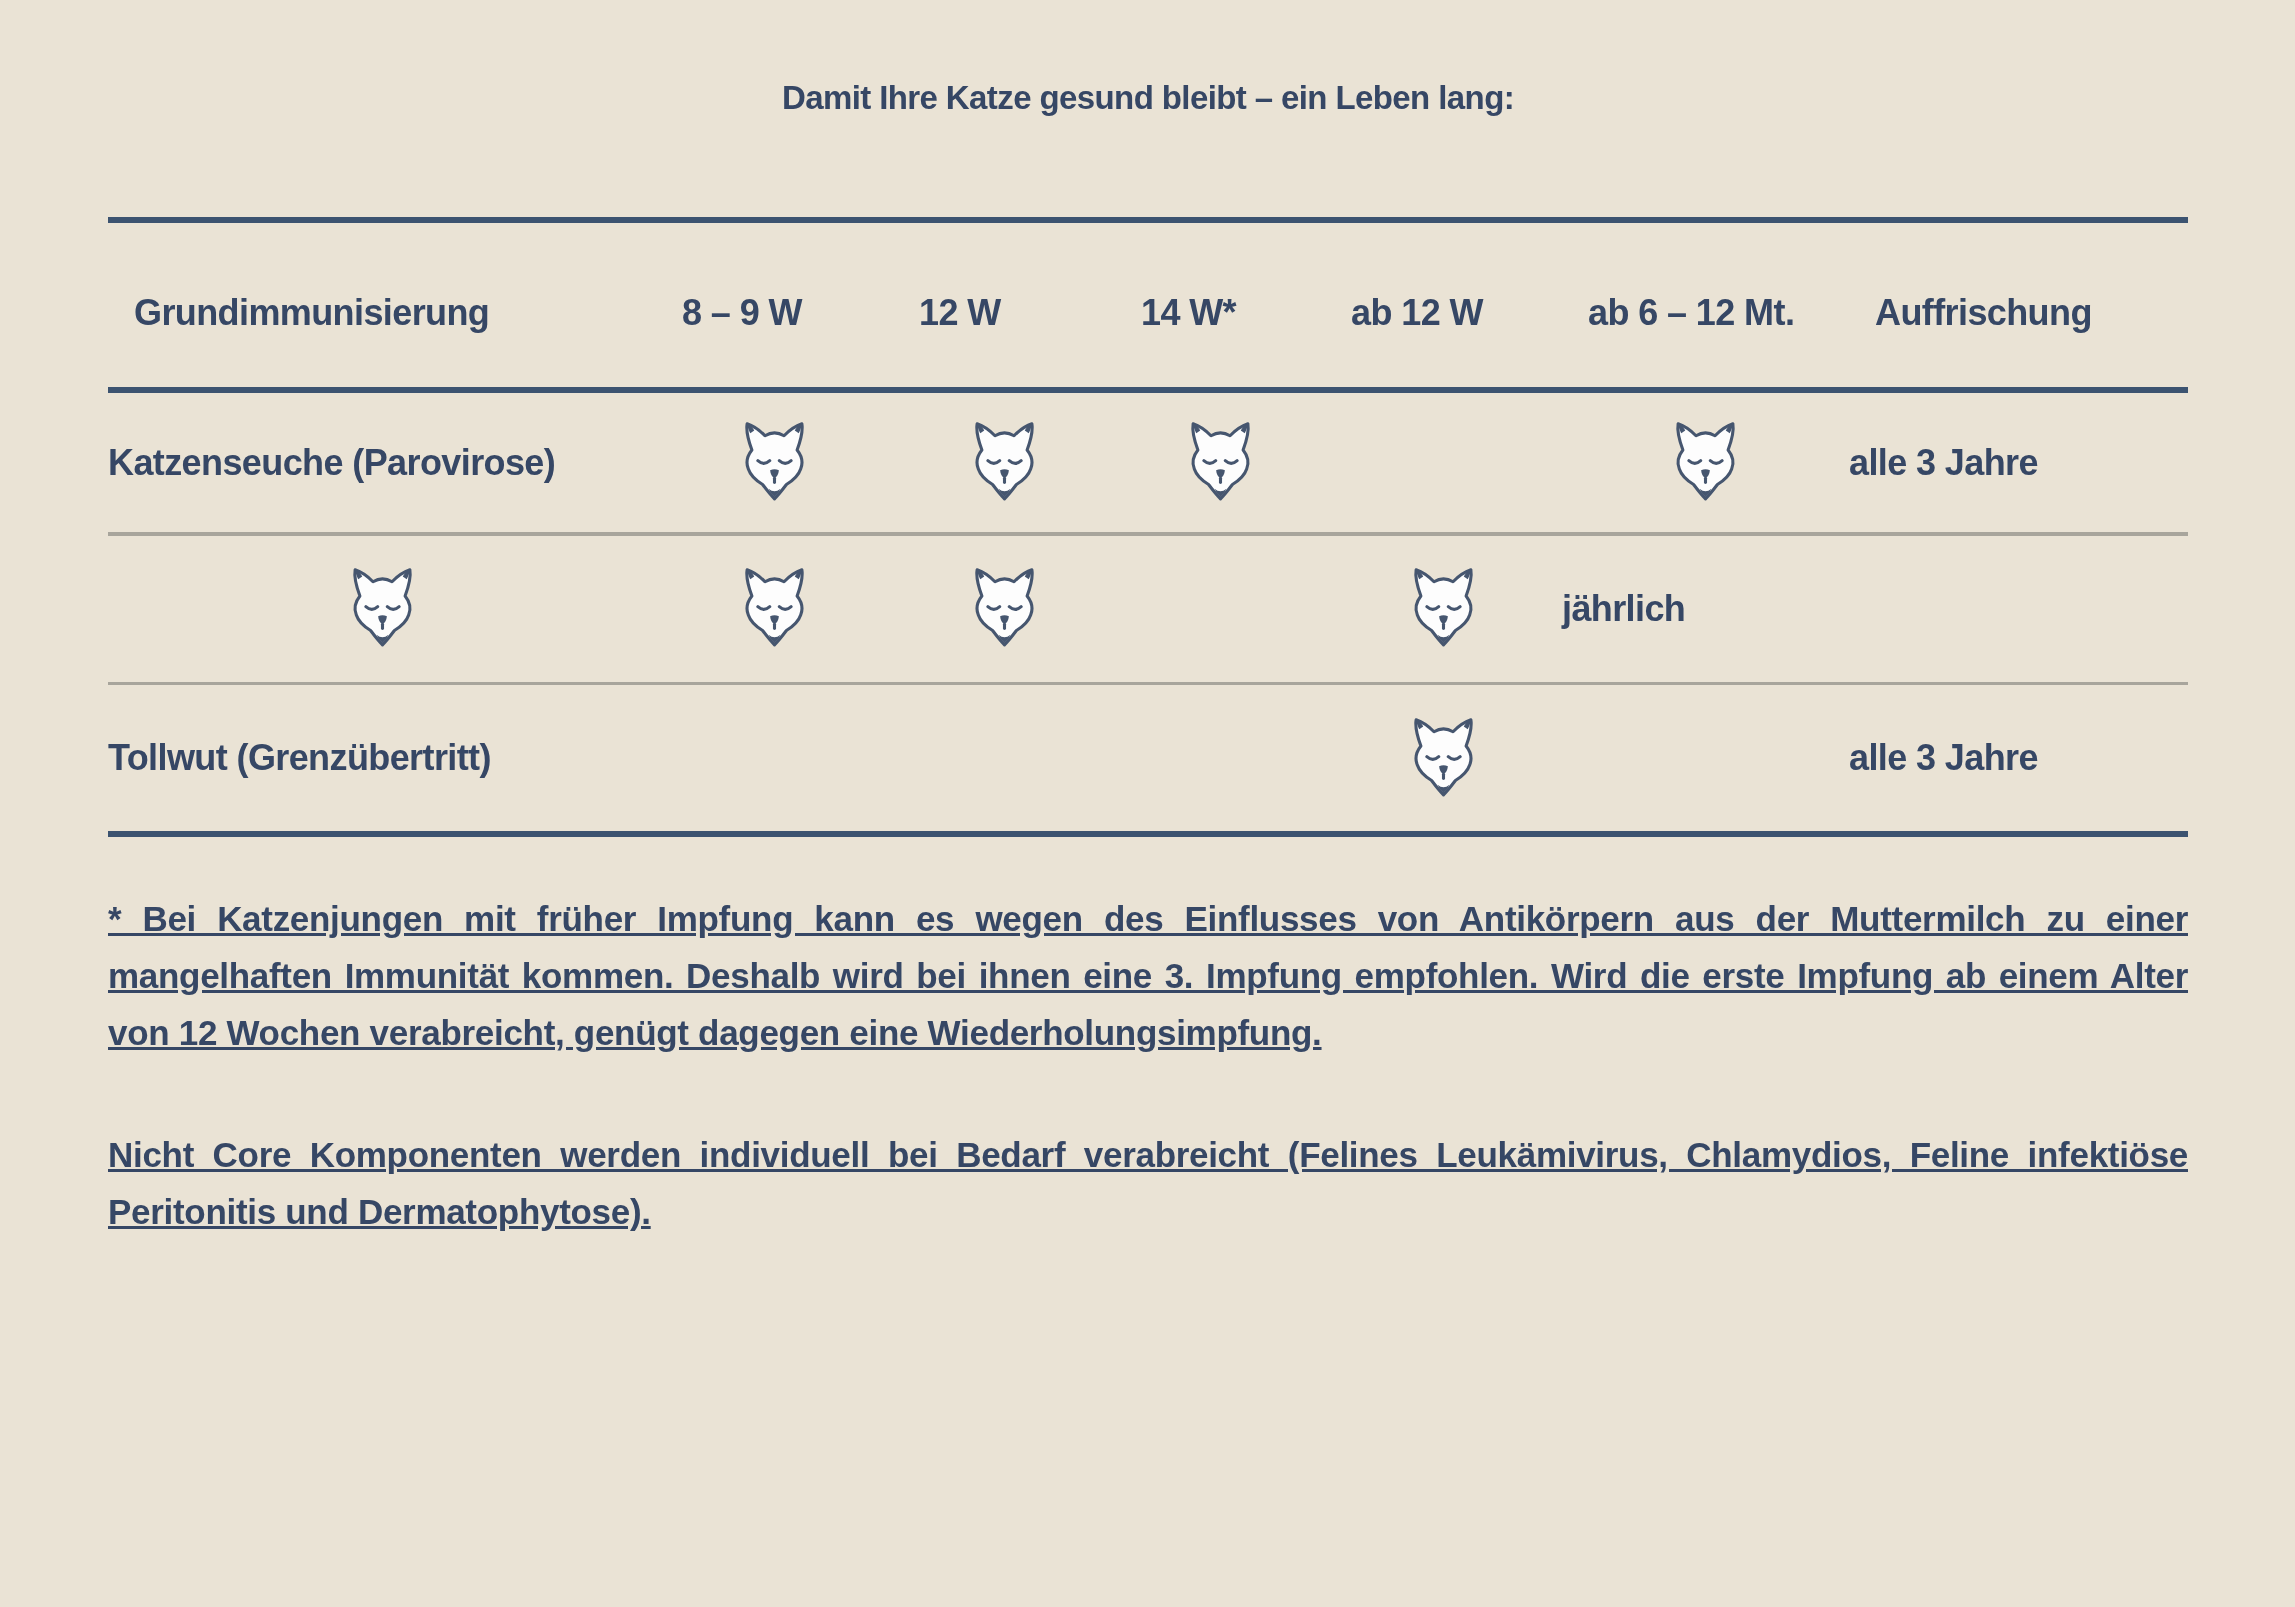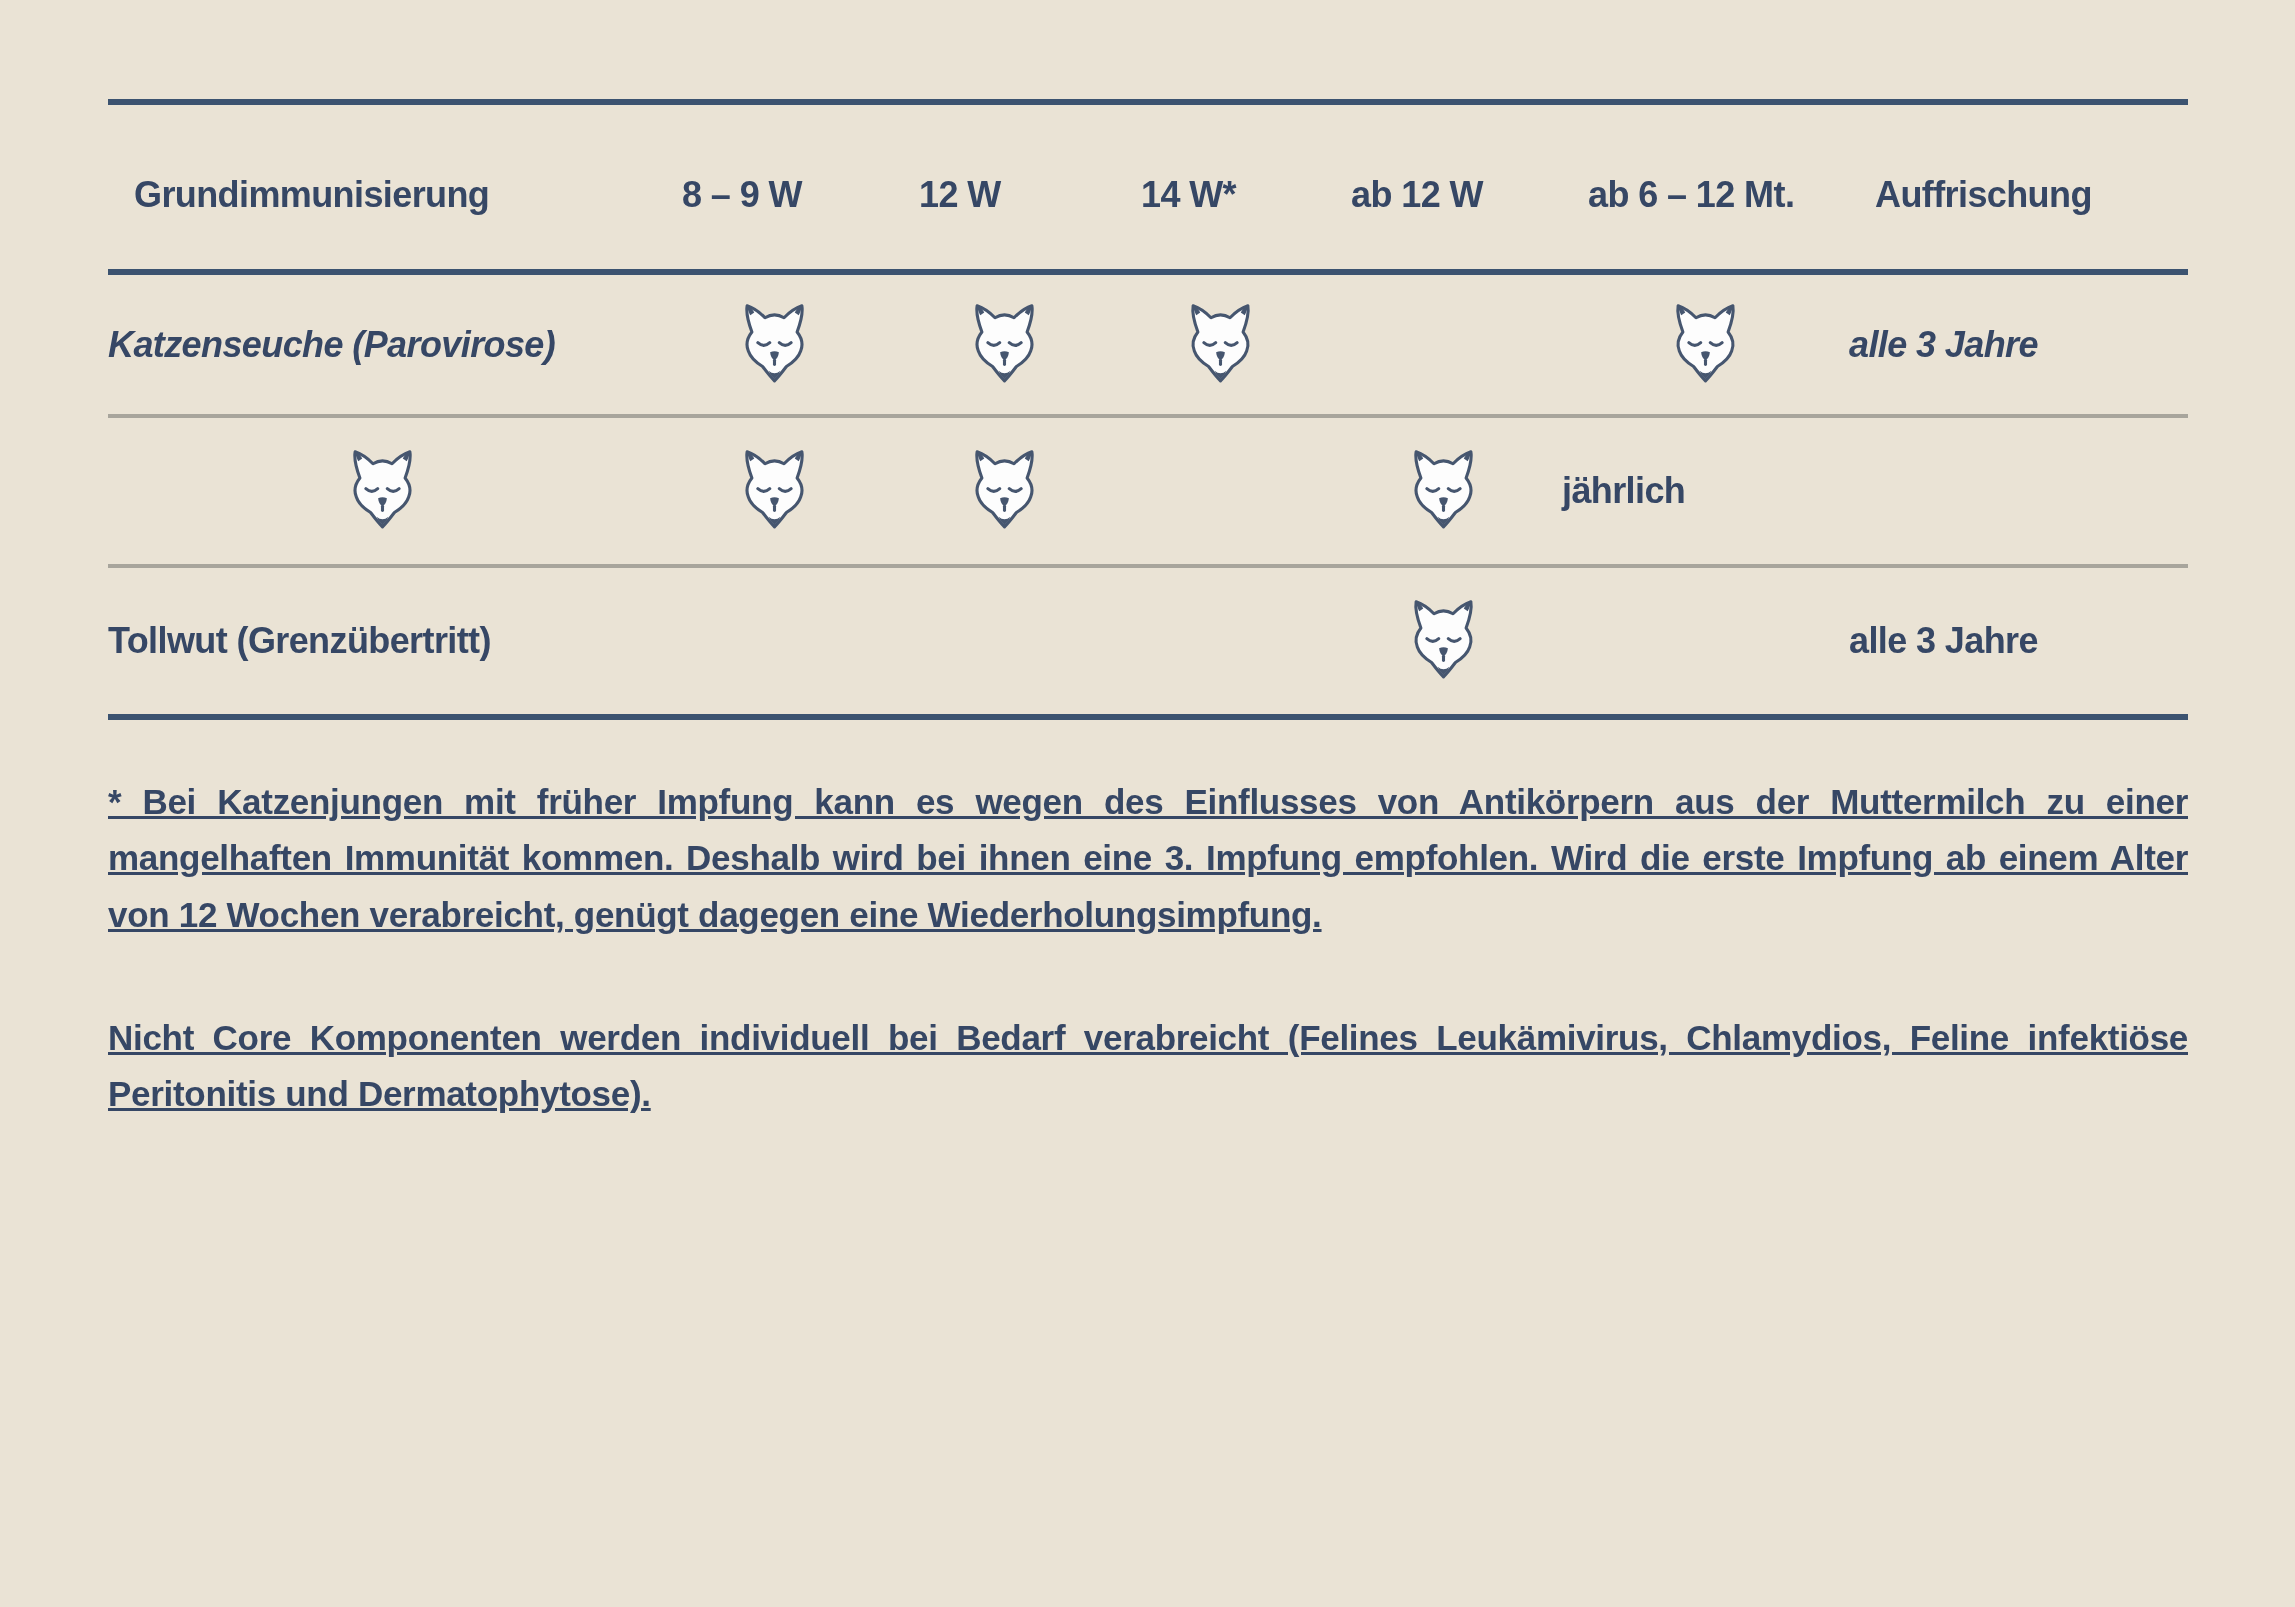--- a/index.html
+++ b/index.html
@@ -62,21 +62,21 @@
     letter-spacing:-0.6px;
     line-height:1.15;
     text-align:left;
   }
   .cell.headlabel, .cell.rowlabel{text-align:left;}
   .trow{
     display:grid;
     grid-template-columns:548px 237px 222px 210px 237px 287px 341px;
     align-items:center;
   }
-  .trow:nth-of-type(1){min-height:139px;font-style:italic;}
+  .trow:nth-of-type(1){min-height:139px;}
   .trow{min-height:146px;}
   .cell.mark{display:flex;justify-content:center;align-items:center;}
   .cat-icon{width:69px;height:91px;display:block;}
   .cat-outline-stroke{fill:none;stroke:var(--cat-outline);stroke-width:2.6;stroke-linecap:round;stroke-linejoin:round;}
   .cat-head{fill:var(--cat-fill);stroke:var(--cat-outline);stroke-width:2.6;stroke-linejoin:round;}
   .cat-solid{fill:var(--cat-outline);stroke:none;}
   .footnote{
     font-size:35px;
     font-weight:700;
     letter-spacing:-0.3px;
@@ -86,20 +86,21 @@
   }
   .footnote.one{margin-top:54px;}
   .footnote.two{margin-top:66px;}
 </style>
 </head>
 <body>
 
 <div class="page">
 
 
+  <p class="subtitle">Damit Ihre Katze gesund bleibt – ein Leben lang:</p>
 
   <div class="rule dark first"></div>
 
   <div class="tgrid thead">
     <div class="cell headlabel">Grundimmunisierung</div>
     <div class="cell">8 – 9 W</div>
     <div class="cell">12 W</div>
     <div class="cell">14 W*</div>
     <div class="cell">ab 12 W</div>
     <div class="cell">ab 6 – 12 Mt.</div>

